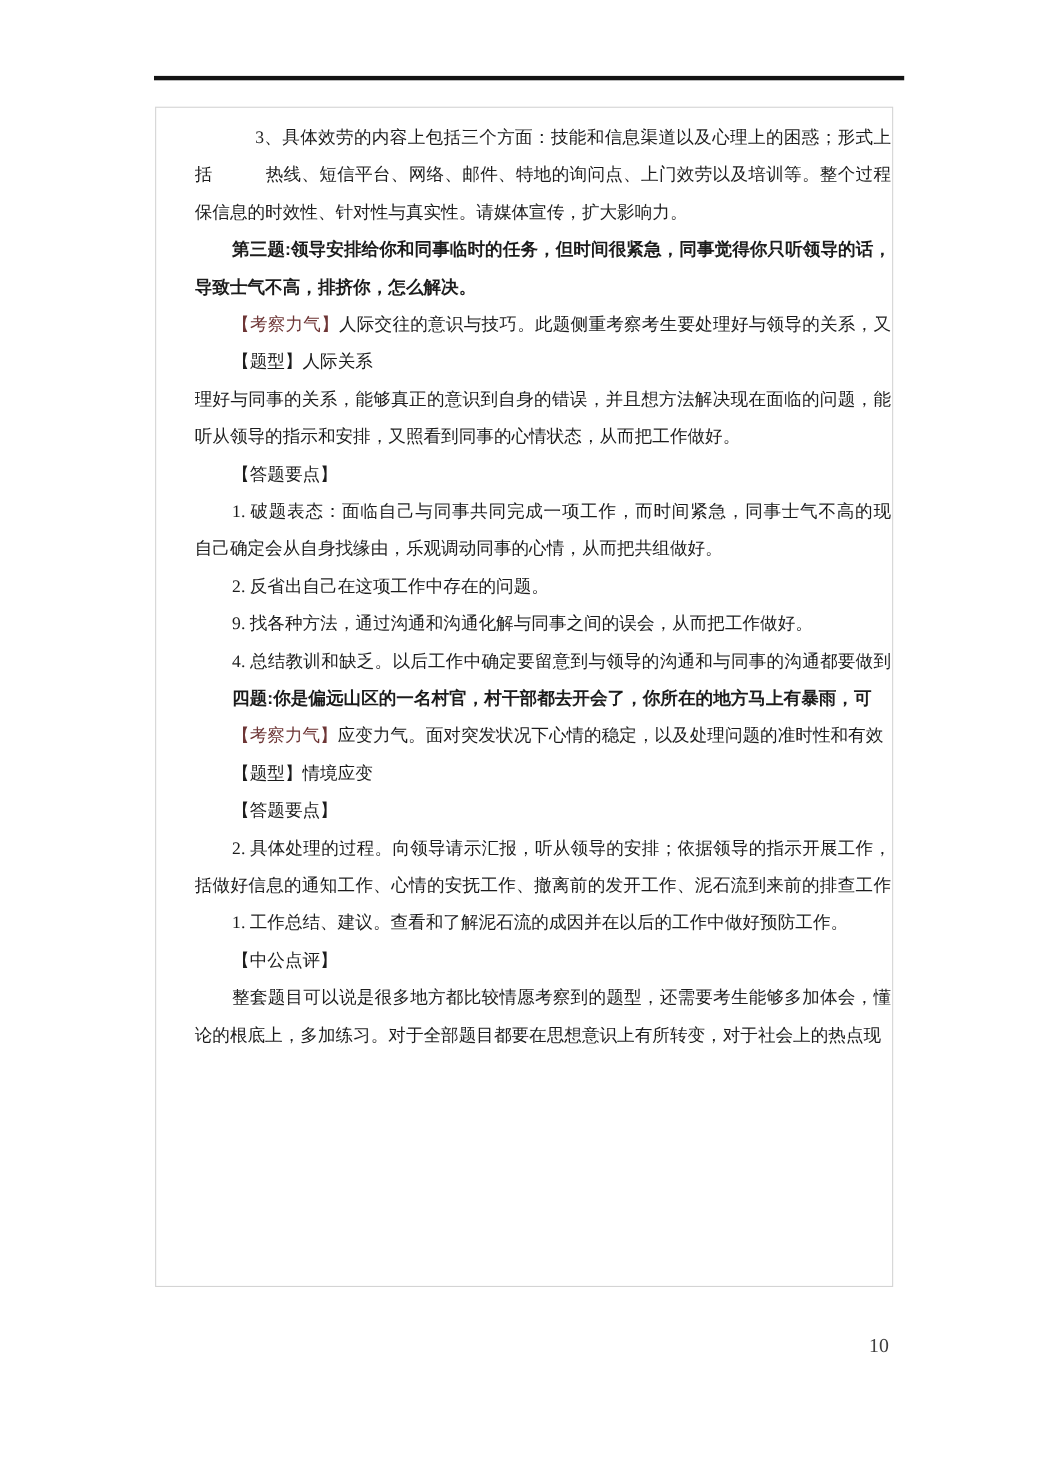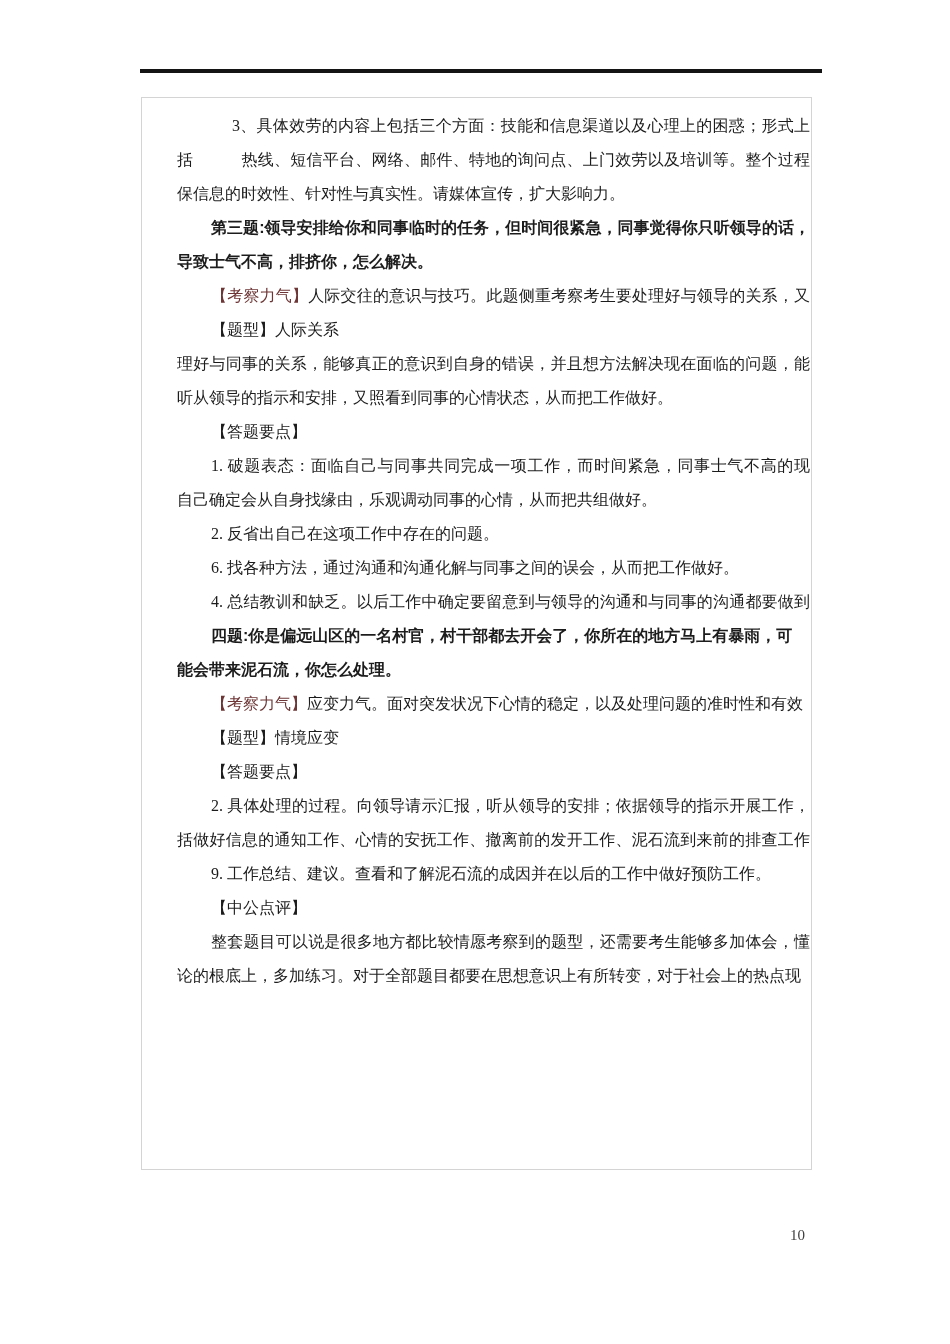--- a/index.html
+++ b/index.html
@@ -54,25 +54,24 @@
   }
   .spacer {
     display: inline-block;
     height: 1px;
   }
   .page-number {
     position: absolute;
     left: 790px;
     top: 1212px;
     width: 40px;
-    font-size: 15px;
+    font-size: 18px;
     line-height: 22px;
     color: #3f3f3f;
     font-family: "Liberation Serif", serif;
-    margin-top: 12px;
   }
 </style>
 </head>
 <body>
 
 <div class="page">
   <div class="top-rule"></div>
   <div class="textbox" id="doc-lines">
       <div class="line justify" style="text-indent: 55px;"><span>3、具体效劳的内容上包括三个方面：技能和信息渠道以及心理上的困惑；形式上包</span></div>
       <div class="line justify"><span>括</span><span class="spacer" style="width: 48px;"></span><span>热线、短信平台、网络、邮件、特地的询问点、上门效劳以及培训等。整个过程中要确</span></div>
@@ -80,28 +79,27 @@
       <div class="line justify bold" style="text-indent: 34px;"><span>第三题:领导安排给你和同事临时的任务，但时间很紧急，同事觉得你只听领导的话，</span></div>
       <div class="line bold"><span>导致士气不高，排挤你，怎么解决。</span></div>
       <div class="line justify" style="text-indent: 34px;"><span style="color: rgb(109, 53, 53);">【考察力气】</span><span>人际交往的意识与技巧。此题侧重考察考生要处理好与领导的关系，又要处</span></div>
       <div class="line" style="text-indent: 34px;"><span>【题型】人际关系</span></div>
       <div class="line justify"><span>理好与同事的关系，能够真正的意识到自身的错误，并且想方法解决现在面临的问题，能够既</span></div>
       <div class="line"><span>听从领导的指示和安排，又照看到同事的心情状态，从而把工作做好。</span></div>
       <div class="line" style="text-indent: 34px;"><span>【答题要点】</span></div>
       <div class="line justify" style="text-indent: 34px;"><span>1. 破题表态：面临自己与同事共同完成一项工作，而时间紧急，同事士气不高的现状，</span></div>
       <div class="line"><span>自己确定会从自身找缘由，乐观调动同事的心情，从而把共组做好。</span></div>
       <div class="line" style="text-indent: 34px;"><span>2. 反省出自己在这项工作中存在的问题。</span></div>
-      <div class="line" style="text-indent: 34px;"><span>6. 找各种方法，通过沟通和沟通化解与同事之间的误会，从而把工作做好。</span></div>
+      <div class="line" style="text-indent: 34px;"><span>9. 找各种方法，通过沟通和沟通化解与同事之间的误会，从而把工作做好。</span></div>
       <div class="line justify" style="text-indent: 34px;"><span>4. 总结教训和缺乏。以后工作中确定要留意到与领导的沟通和与同事的沟通都要做到位。</span></div>
       <div class="line bold" style="text-indent: 34px;"><span>四题:你是偏远山区的一名村官，村干部都去开会了，你所在的地方马上有暴雨，可</span></div>
-      <div class="line bold"><span>能会带来泥石流，你怎么处理。</span></div>
       <div class="line" style="text-indent: 34px;"><span style="color: rgb(109, 53, 53);">【考察力气】</span><span>应变力气。面对突发状况下心情的稳定，以及处理问题的准时性和有效性。</span></div>
       <div class="line" style="text-indent: 34px;"><span>【题型】情境应变</span></div>
       <div class="line" style="text-indent: 34px;"><span>【答题要点】</span></div>
       <div class="line justify" style="text-indent: 34px;"><span>2. 具体处理的过程。向领导请示汇报，听从领导的安排；依据领导的指示开展工作，包</span></div>
       <div class="line justify"><span>括做好信息的通知工作、心情的安抚工作、撤离前的发开工作、泥石流到来前的排查工作等。</span></div>
-      <div class="line" style="text-indent: 34px;"><span>9. 工作总结、建议。查看和了解泥石流的成因并在以后的工作中做好预防工作。</span></div>
+      <div class="line" style="text-indent: 34px;"><span>1. 工作总结、建议。查看和了解泥石流的成因并在以后的工作中做好预防工作。</span></div>
       <div class="line" style="text-indent: 34px;"><span>【中公点评】</span></div>
       <div class="line justify" style="text-indent: 34px;"><span>整套题目可以说是很多地方都比较情愿考察到的题型，还需要考生能够多加体会，懂得理</span></div>
       <div class="line"><span>论的根底上，多加练习。对于全部题目都要在思想意识上有所转变，对于社会上的热点现</span></div>
     </div>
   <div class="page-number">10</div>
 </div>
 
 </body></html>

